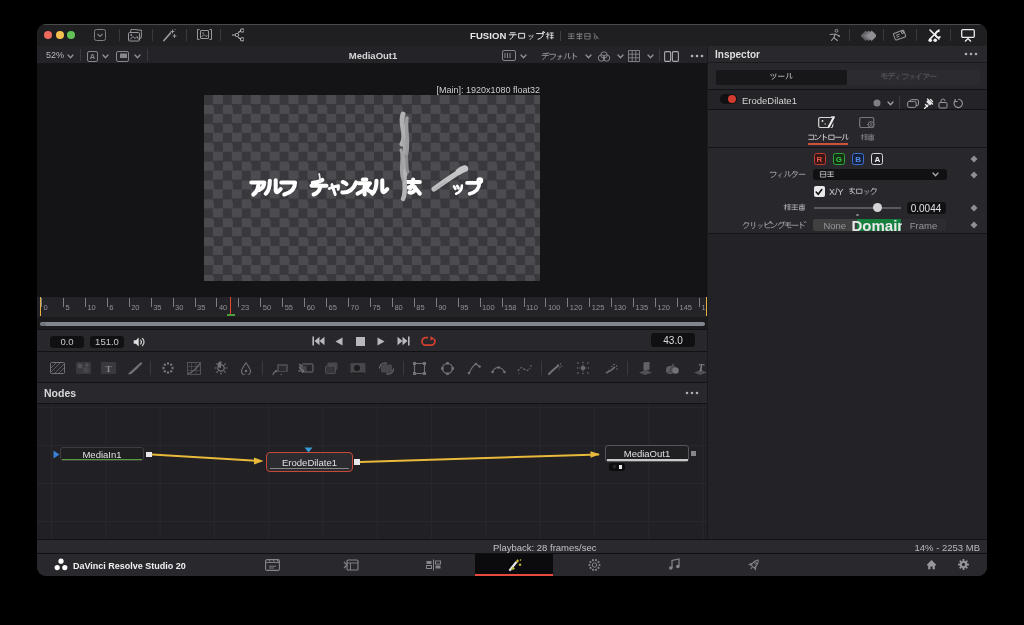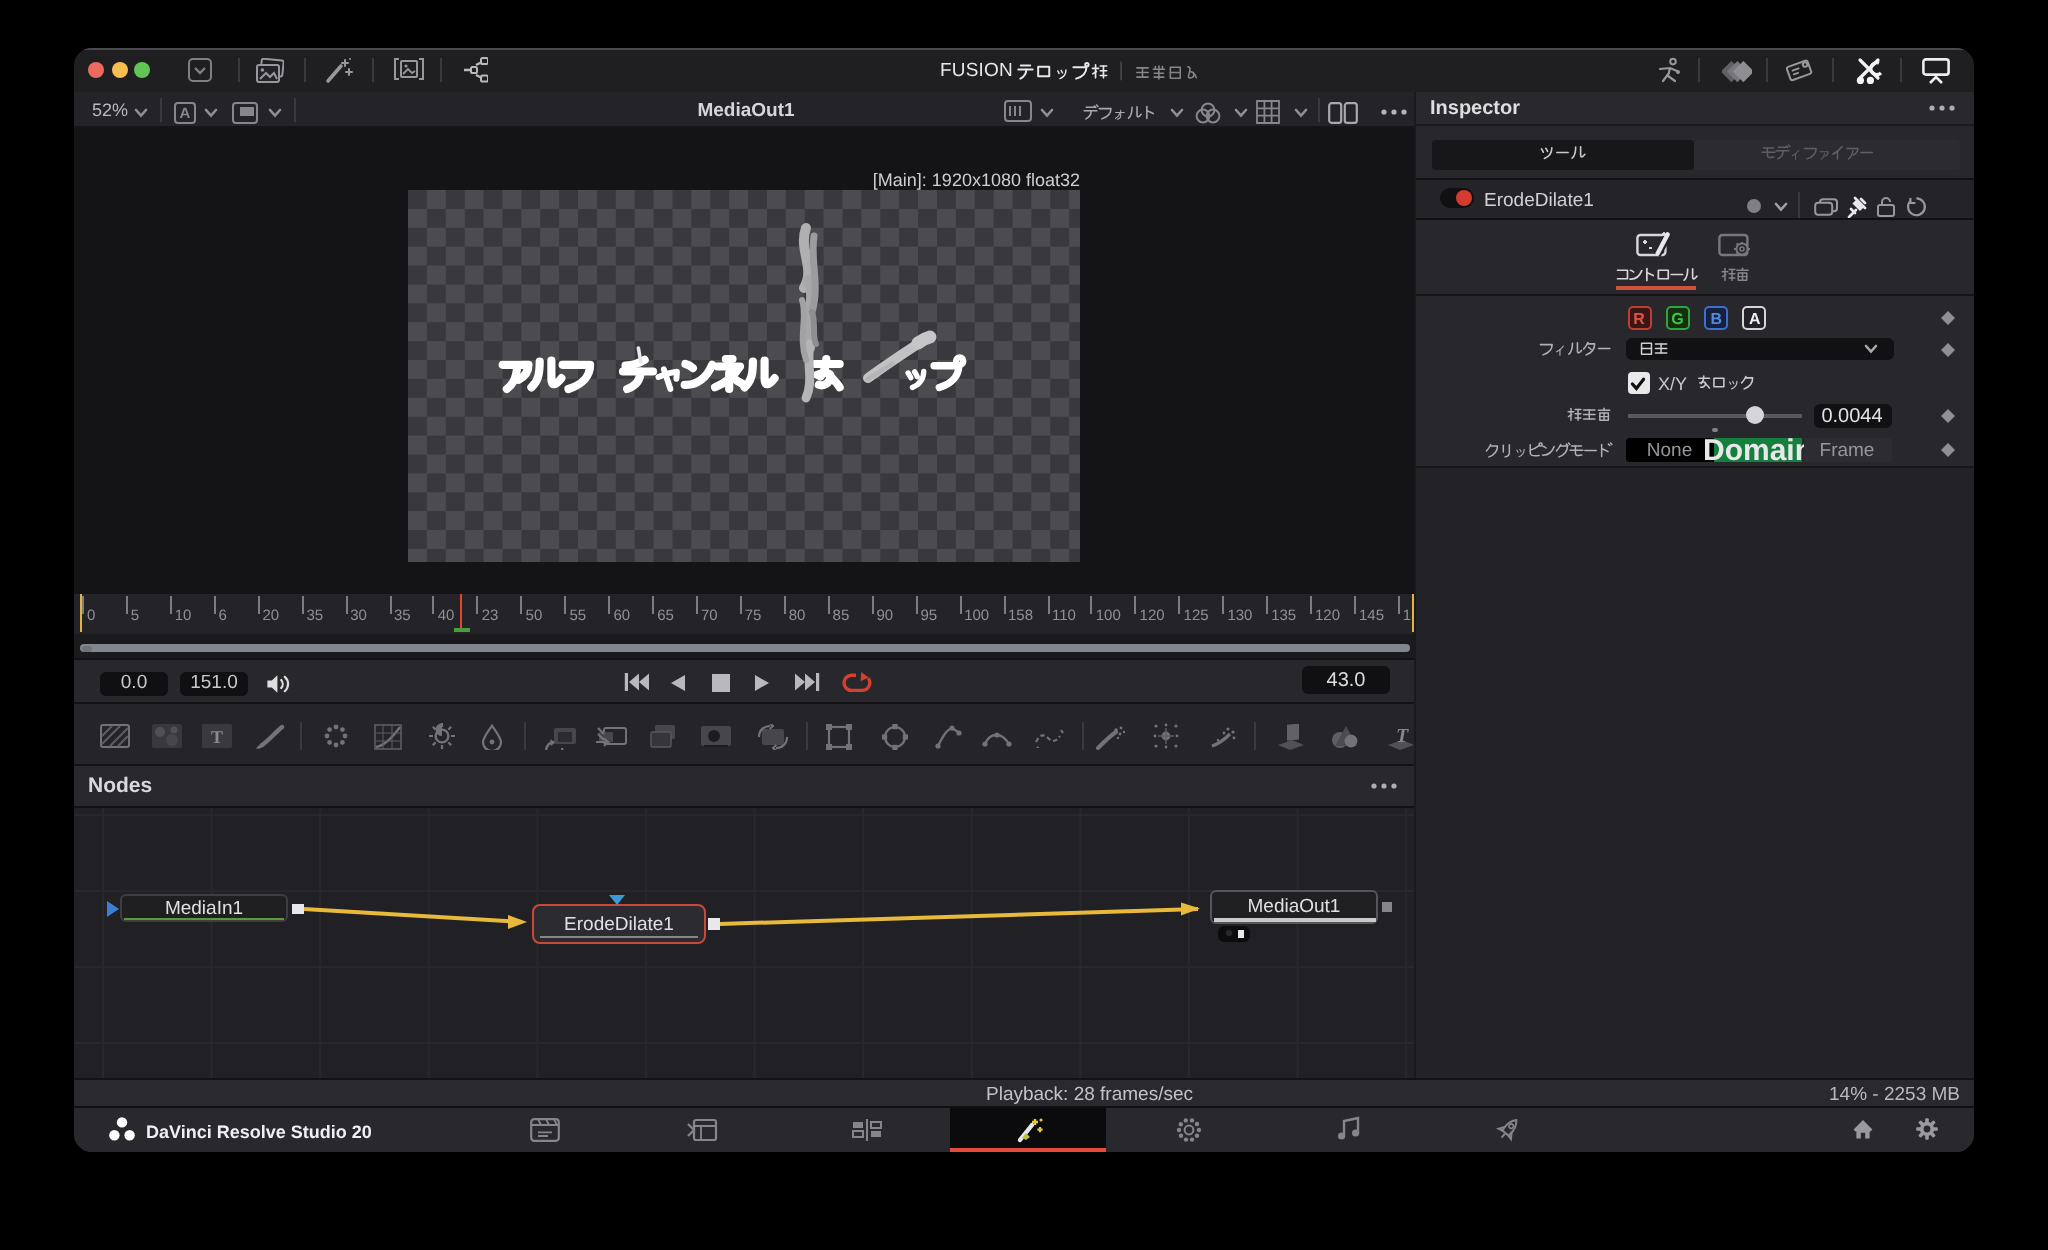--- a/index.html
+++ b/index.html
@@ -36,21 +36,21 @@
       <path d="M4.5,8 L7,5.5 L9,7.5 L10.5,6.5" stroke="#98989c" stroke-width="0.9" fill="none"></path>
     </svg>
     <div class="sep" style="left:182.5px;top:5px;height:12px"></div>
     <svg class="abs" style="left:193.0px;top:4.0px" width="14" height="14" viewBox="0 0 14 14">
       <path d="M2,7 H6 M8,4.5 L11,3 M8,9.5 L11,11" stroke="#b9b9bd" stroke-width="1.2"></path>
       <rect x="5.5" y="5.5" width="3" height="3" rx="0.8" stroke="#b9b9bd" fill="none"></rect>
       <rect x="10.5" y="1" width="3.5" height="3" rx="0.8" stroke="#b9b9bd" fill="none"></rect>
       <rect x="10.5" y="9.8" width="3.5" height="3" rx="0.8" stroke="#b9b9bd" fill="none"></rect>
     </svg>
 <div class="abs" style="left:433px;top:4px;height:15px;display:flex;align-items:center">
-<span style="color:#e8e8ea;font-size:9.5px;font-weight:normal;letter-spacing:0.1px">FUSION</span>
+<span style="color:#e8e8ea;font-size:9.5px;font-weight:bold;letter-spacing:0.1px">FUSION</span>
 <span style="margin-left:1px">
         <svg width="36.8" height="9" viewBox="0 0 36.8 9" style="overflow:visible">
           <g transform="translate(0.00,0) scale(0.3958)" fill="none" stroke="#e8e8ea" stroke-width="2.50" stroke-linecap="round" stroke-linejoin="round">
             <path d="M6,4.5 H18"></path>
             <path d="M3,9.5 H21"></path>
             <path d="M13,9.5 C13,14.5 10.5,18.5 5.5,21"></path>
           </g>
           <g transform="translate(9.10,0) scale(0.3958)" fill="none" stroke="#e8e8ea" stroke-width="2.50" stroke-linecap="round" stroke-linejoin="round">
             <path d="M5,6 H19 V18 H5 Z"></path>
           </g>
@@ -521,21 +521,21 @@
         <g transform="translate(49.00,0) scale(0.3542)" fill="none" stroke="#b2b2b6" stroke-width="2.10" stroke-linecap="round" stroke-linejoin="round">
           <path d="M4,12 H20"></path>
         </g>
         <g transform="translate(56.00,0) scale(0.3542)" fill="none" stroke="#b2b2b6" stroke-width="2.10" stroke-linecap="round" stroke-linejoin="round">
           <path d="M8,3.5 V20.5"></path>
           <path d="M8,9.5 C11,10.5 14,12 17,13.5"></path>
           <path d="M17.5,3 L19.5,5 M20.5,1.5 L22.5,3.5"></path>
         </g>
       </svg>
     </div>
-<div class="abs" style="left:776px;top:195px;width:43.5px;height:12px;background:#000000;border-radius:2px 0 0 2px;color:#97979b;font-size:9.5px;display:flex;align-items:center;justify-content:center">None</div>
+<div class="abs" style="left:776px;top:195px;width:43.5px;height:12px;background:#404040;border-radius:2px 0 0 2px;color:#97979b;font-size:9.5px;display:flex;align-items:center;justify-content:center">None</div>
 <div class="abs" style="left:820px;top:195px;width:44px;height:12px;background:#15803d;color:#e8e8ea;font-size:15px;font-weight:bold;display:flex;align-items:center;justify-content:center">Domain</div>
 <div class="abs" style="left:864.5px;top:195px;width:44px;height:12px;background:#2d2d31;border-radius:0 2px 2px 0;color:#97979b;font-size:9.5px;display:flex;align-items:center;justify-content:center">Frame</div>
 <svg class="abs" style="left:933.0px;top:197.0px" width="8" height="8" viewBox="0 0 8 8">
       <path d="M4,0.5 L7.5,4 L4,7.5 L0.5,4 z" fill="#909094"></path>
     </svg>
 <div class="abs" style="left:671px;top:208.5px;width:279px;height:1px;background:#151517"></div>
 <div class="abs" style="left:671px;top:209.5px;width:279px;height:305.5px;background:#232327"></div>
 <div class="abs" style="left:0;top:40px;width:670px;height:232px;background:#141416"></div>
 <div class="abs" style="left:300px;top:61px;width:203px;height:11px;color:#cfcfd1;font-size:9px;text-align:right">[Main]: 1920x1080 float32</div>
 <div class="abs" style="left:167px;top:71px;width:336px;height:186px;background:repeating-conic-gradient(#4c4c50 0% 25%, #39393d 0% 50%);background-size:18.9px 18.9px"></div>

